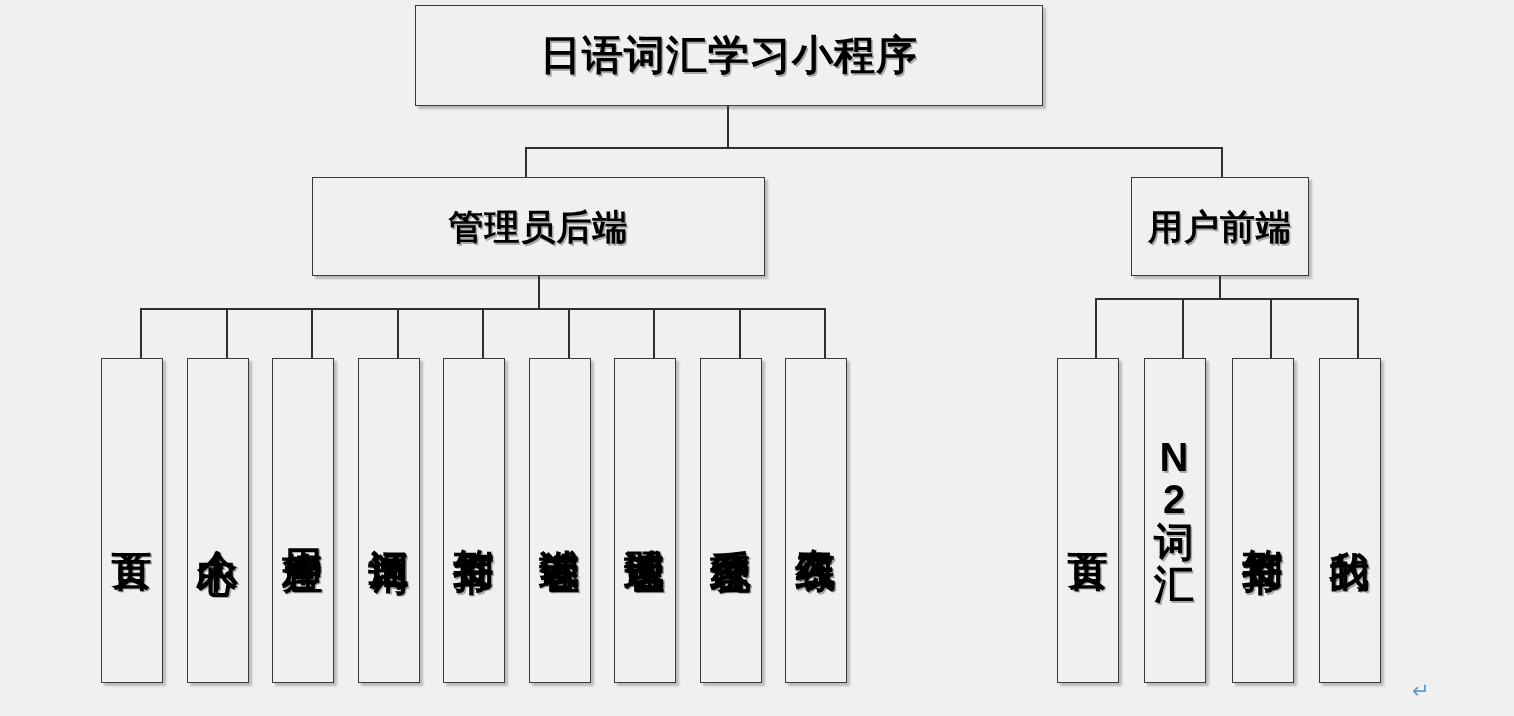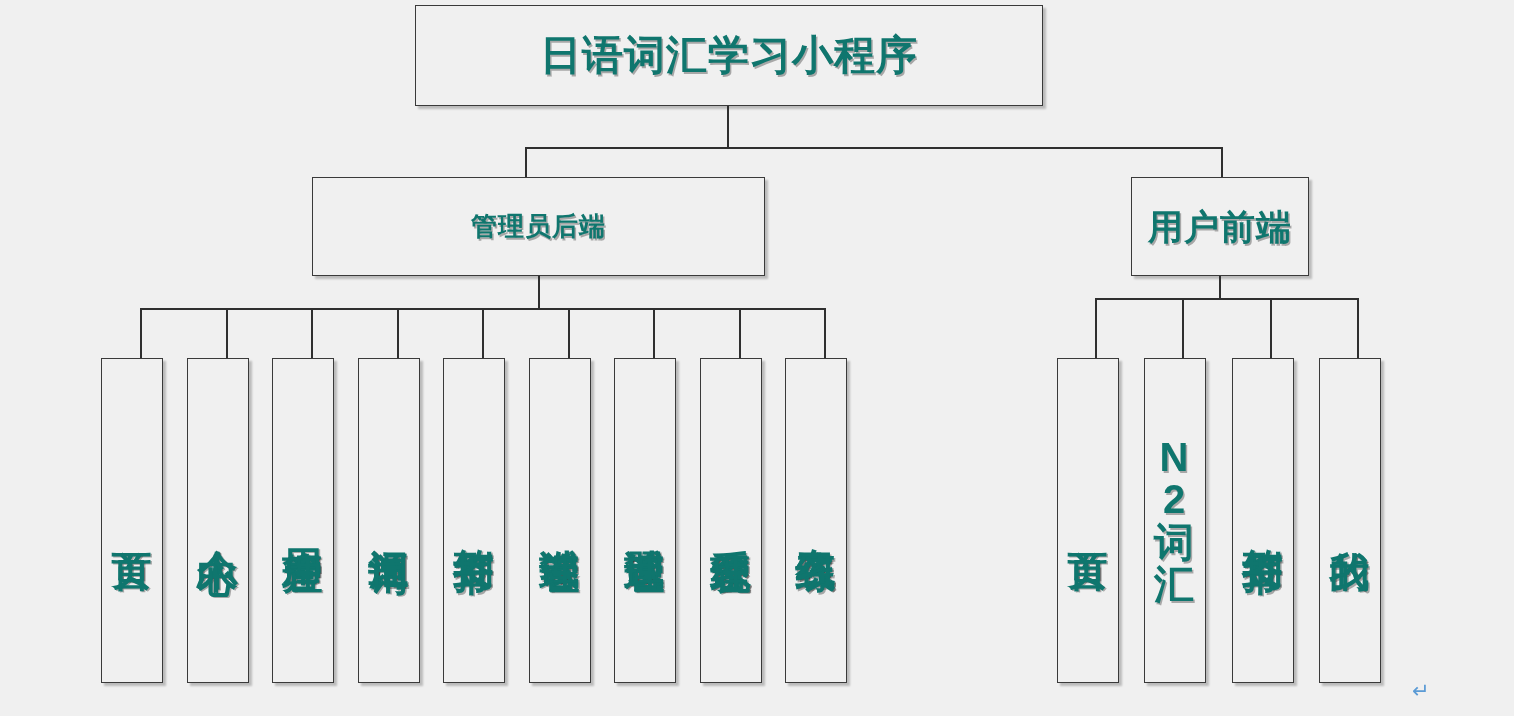--- a/index.html
+++ b/index.html
@@ -22,21 +22,21 @@
   
   .node {
     position: absolute;
     box-sizing: border-box;
     background: #f0f0f0;
     border: 1.6px solid #3a3a3a;
     box-shadow: 2.5px 2.5px 2px rgba(0,0,0,0.22);
     display: flex;
     align-items: center;
     justify-content: center;
-    color: #0f766e;
+    color: #000000;
     text-align: center;
   }
 
   .node .label {
     display: block;
     line-height: 1.02;
     text-shadow: 1.5px 1.5px 0.5px rgba(0,0,0,0.30);
     font-weight: 700;
   }
 
@@ -53,21 +53,21 @@
   }
 
   
   #node-admin {
     left: 312px;
     top: 177px;
     width: 453px;
     height: 99px;
   }
   #node-admin .label {
-    font-size: 26px;
+    font-size: 35px;
     letter-spacing: 1px;
   }
 
   #node-user {
     left: 1131px;
     top: 177px;
     width: 178px;
     height: 99px;
     padding: 0 2px;
   }

